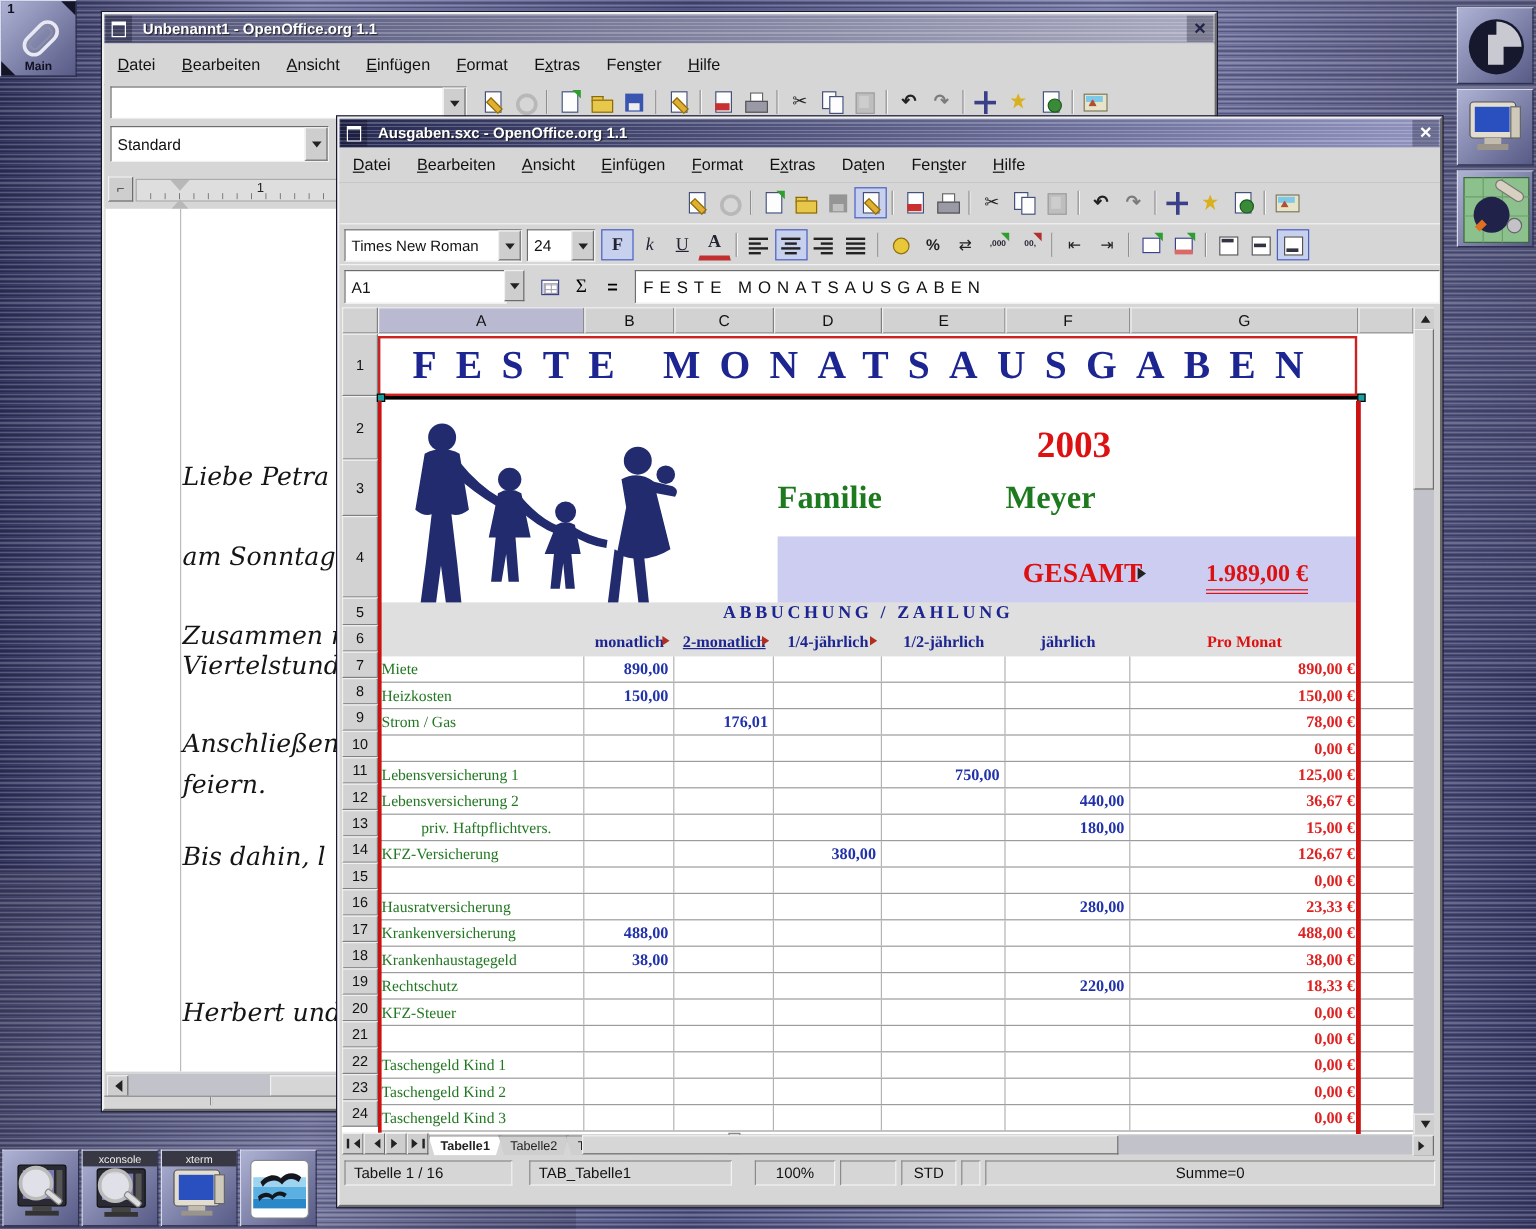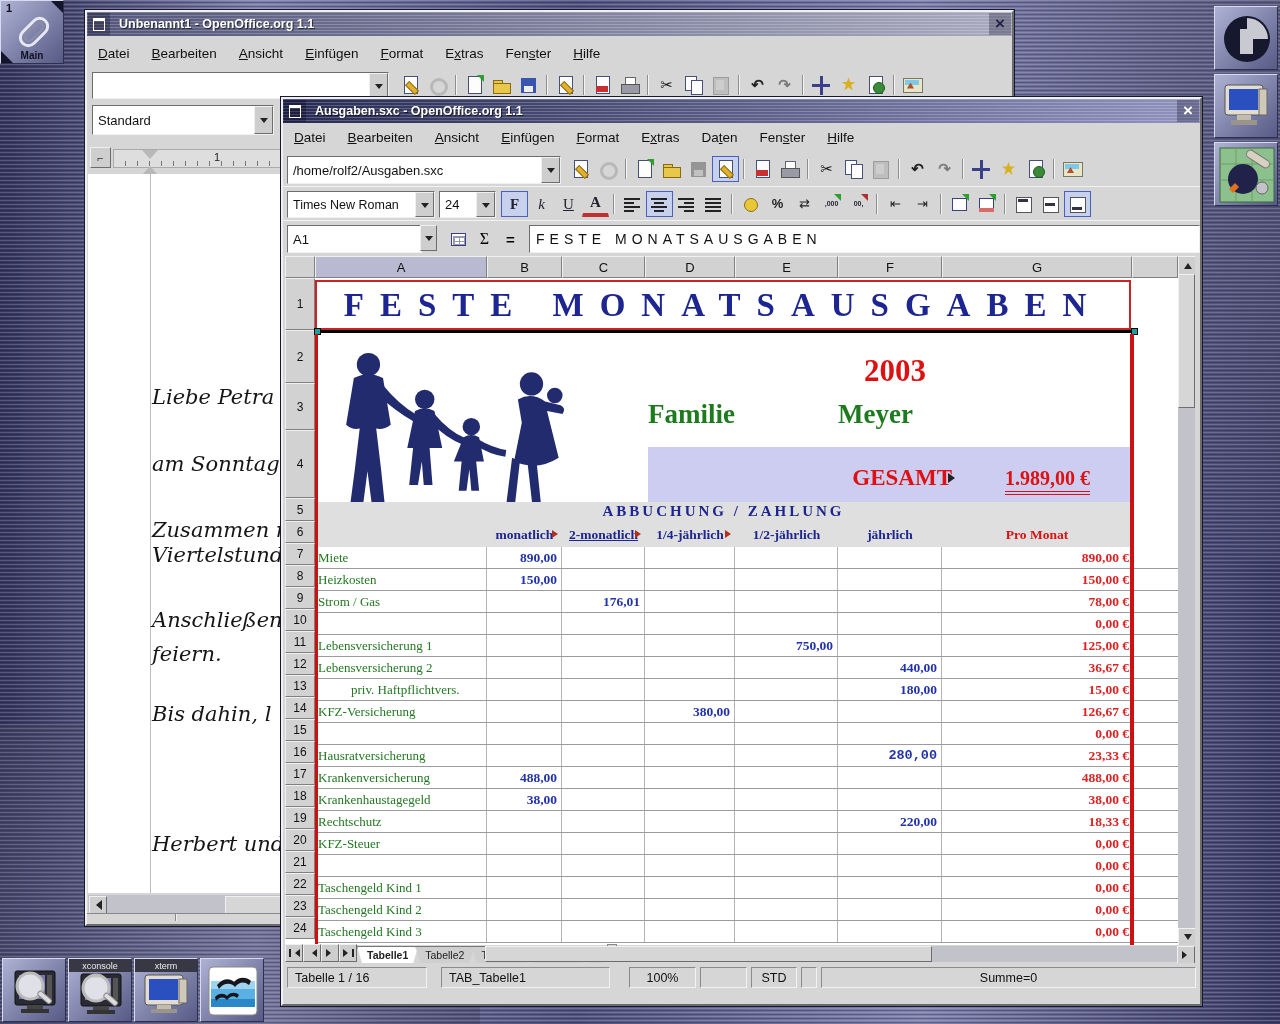--- a/index.html
+++ b/index.html
@@ -509,26 +509,20 @@
       <div class="menu-item"><u>A</u>nsicht</div>
       <div class="menu-item"><u>E</u>infügen</div>
       <div class="menu-item"><u>F</u>ormat</div>
       <div class="menu-item">E<u>x</u>tras</div>
       <div class="menu-item">Da<u>t</u>en</div>
       <div class="menu-item">Fen<u>s</u>ter</div>
       <div class="menu-item"><u>H</u>ilfe</div>
     </div>
 
   <div class="toolbar" id="c-tb1">
-    <div class="combo" style="left:4px;top:4px;width:272px;height:26px;">
-      <span class="val">/home/rolf2/Ausgaben.sxc</span>
-      <span class="cbtn">
-          <span class="arr"></span>
-        </span>
-    </div>
     <div style="width:284px;flex:none;"></div>
     <div id="c-icons1" style="display:flex;align-items:center;">
         <div class="tbbtn">
           <span class="ic">
             <span class="p pg"></span>
             <span class="p pen"></span>
           </span>
         </div>
         <div class="tbbtn">
           <span class="ic dis">
@@ -965,21 +959,21 @@
             <div class="dc num" style="width: 104px;"></div>
             <div class="dc red" style="width: 190px;">0,00 €</div>
             <div class="dc tail" style="width: 46px;"></div>
           </div>
           <div class="drow">
             <div class="dc lab" style="width: 172px;">Hausratversicherung</div>
             <div class="dc num" style="width: 75px;"></div>
             <div class="dc num" style="width: 83px;"></div>
             <div class="dc num" style="width: 90px;"></div>
             <div class="dc num" style="width: 103px;"></div>
-            <div class="dc num" style="width: 104px; font-family: Liberation Mono, monospace;">280,00</div>
+            <div class="dc num" style="width: 104px;">280,00</div>
             <div class="dc red" style="width: 190px;">23,33 €</div>
             <div class="dc tail" style="width: 46px;"></div>
           </div>
           <div class="drow">
             <div class="dc lab" style="width: 172px;">Krankenversicherung</div>
             <div class="dc num" style="width: 75px;">488,00</div>
             <div class="dc num" style="width: 83px;"></div>
             <div class="dc num" style="width: 90px;"></div>
             <div class="dc num" style="width: 103px;"></div>
             <div class="dc num" style="width: 104px;"></div>

